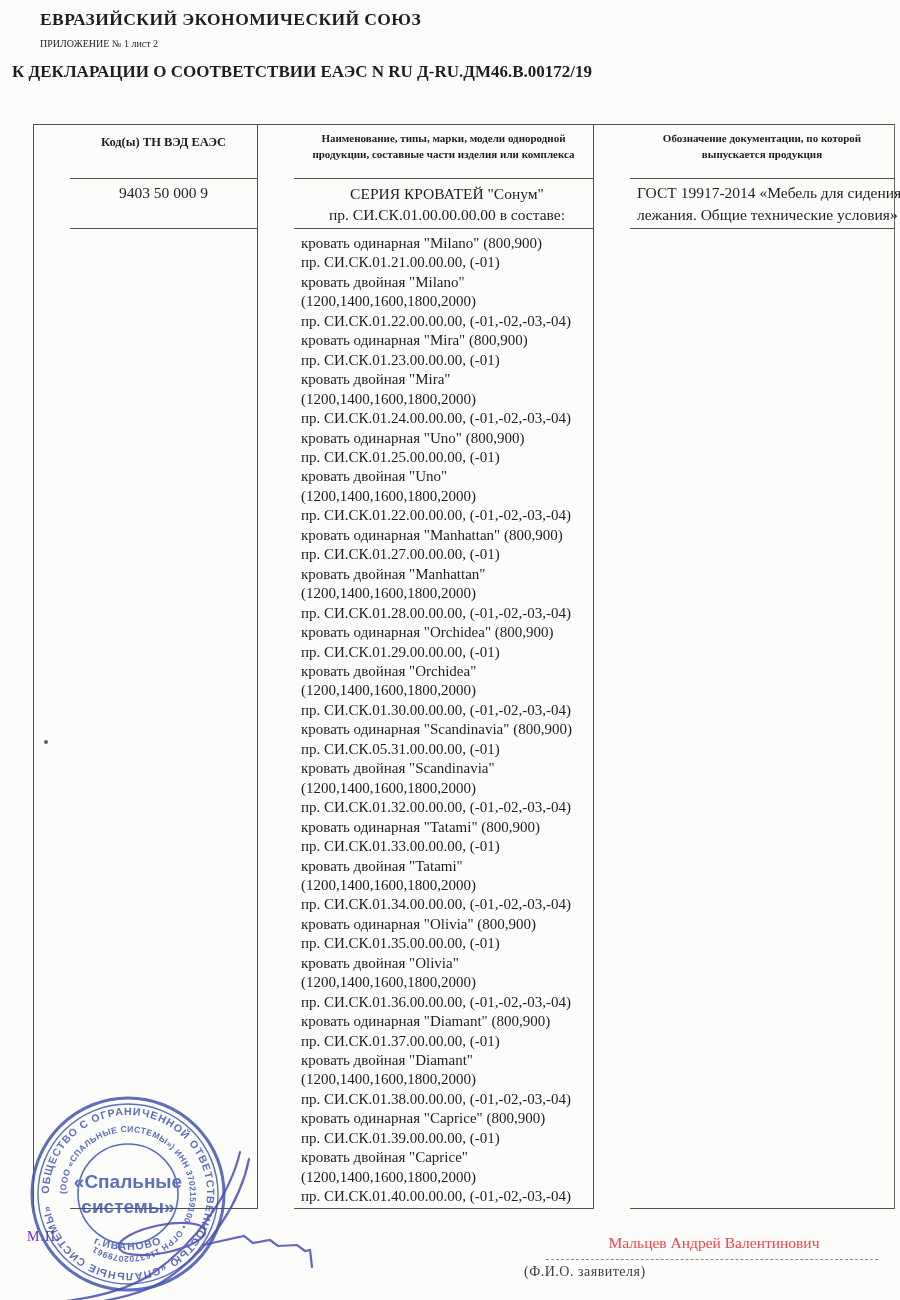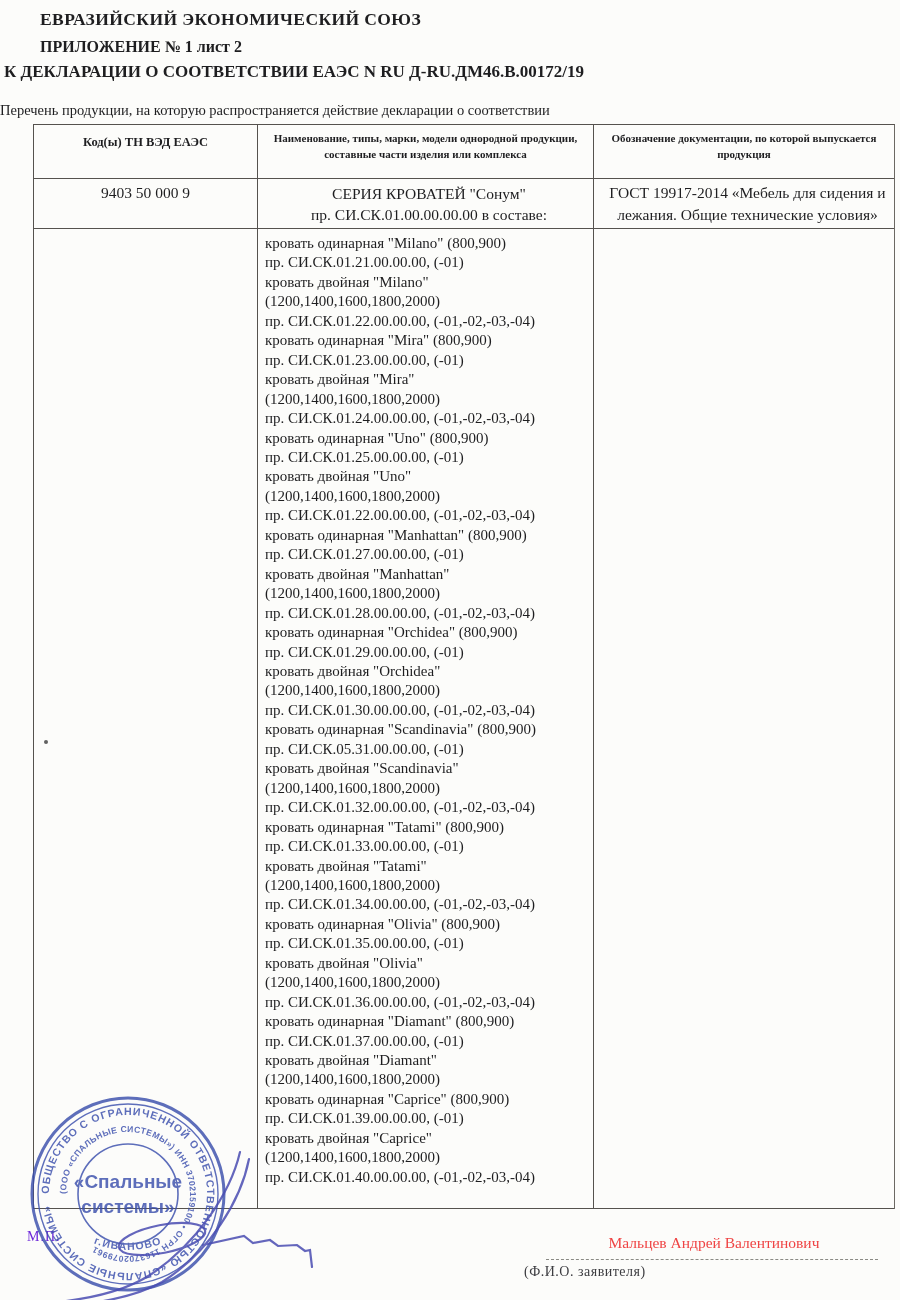--- a/index.html
+++ b/index.html
@@ -3,29 +3,29 @@
 <meta charset="utf-8">
 <style>
   html,body{margin:0;padding:0;background:#e8e8e8;}
   .page{
     position:relative;width:900px;height:1300px;margin:0 auto;
     background:#fcfcfa;color:#1e1e20;overflow:hidden;
     font-family:"Liberation Serif","DejaVu Serif",serif;
   }
   .t-center{text-align:left;}
   .title1{position:absolute;top:9px;left:40px;width:860px;font-size:17.5px;font-weight:bold;letter-spacing:.4px;}
-  .title2{position:absolute;top:38px;left:40px;width:860px;font-size:16px;font-weight:bold;}
-  .title3{position:absolute;top:62px;left:4px;width:755px;font-size:17px;font-weight:bold;}
+  .title2{position:absolute;top:38px;left:40px;width:860px;font-size:10px;font-weight:normal;}
+  .title3{position:absolute;top:62px;left:12px;width:755px;font-size:17px;font-weight:bold;}
   .caption{position:absolute;top:102px;left:0;width:900px;font-size:14.5px;}
   .tbl{
     position:absolute;left:33px;top:124px;width:860px;
     display:grid;grid-template-columns:224px 336px 300px;
     border-top:1.5px solid #55524e;border-left:1.5px solid #55524e;border-right:1px solid #6b6862;
   }
-  .cell{border-right:1.2px solid #55524e;border-bottom:1.5px solid #55524e;box-sizing:border-box;}
+  .cell{border-right:1.2px solid #55524e;border-bottom:1.5px solid #55524e;box-sizing:border-box;margin-left:36px;}
   .cell:nth-child(3n){border-right:none;}
   .hcell{font-weight:bold;font-size:11px;line-height:1.45;text-align:center;padding:6px 14px 4px;min-height:54px;}
   .hcell.first{font-size:12.5px;padding-top:8px;}
   .r1{min-height:50px;font-size:15.5px;text-align:center;}
   .r1 .code{padding:5px 6px;}
   .r1 .nline{padding-left:7px;line-height:21px;}
   .r1 .nline:first-child{padding-top:4px;}
   .r1 .dline{padding-left:7px;line-height:22px;white-space:nowrap;overflow:visible;}
   .r1 .dline:first-child{padding-top:3px;}
   .r2{height:980px;border-bottom:1.5px solid #55524e;}
@@ -40,21 +40,20 @@
   .signature{position:absolute;left:0;top:0;width:900px;height:1300px;pointer-events:none;}
 </style>
 </head>
 <body>
 
 <div class="page">
 
   <div class="title1 t-center">ЕВРАЗИЙСКИЙ ЭКОНОМИЧЕСКИЙ СОЮЗ</div>
   <div class="title2 t-center">ПРИЛОЖЕНИЕ № 1 лист 2</div>
   <div class="title3 t-center">К ДЕКЛАРАЦИИ О СООТВЕТСТВИИ ЕАЭС N RU Д-RU.ДМ46.В.00172/19</div>
-  <div class="caption t-center">Перечень продукции, на которую распространяется действие декларации о соответствии</div>
 
   <div class="tbl">
 
     <div class="cell hcell first">Код(ы) ТН ВЭД ЕАЭС</div>
     <div class="cell hcell">Наименование, типы, марки, модели однородной продукции, составные части изделия или комплекса</div>
     <div class="cell hcell">Обозначение документации, по которой выпускается продукция</div>
 
     <div class="cell r1">
       <div class="code">9403 50 000 9</div>
     </div>
@@ -107,20 +106,21 @@
           <div class="pline">пр. СИ.СК.01.34.00.00.00, (-01,-02,-03,-04)</div>
           <div class="pline">кровать одинарная "Olivia" (800,900)</div>
           <div class="pline">пр. СИ.СК.01.35.00.00.00, (-01)</div>
           <div class="pline">кровать двойная "Olivia"</div>
           <div class="pline">(1200,1400,1600,1800,2000)</div>
           <div class="pline">пр. СИ.СК.01.36.00.00.00, (-01,-02,-03,-04)</div>
           <div class="pline">кровать одинарная "Diamant" (800,900)</div>
           <div class="pline">пр. СИ.СК.01.37.00.00.00, (-01)</div>
           <div class="pline">кровать двойная "Diamant"</div>
           <div class="pline">(1200,1400,1600,1800,2000)</div>
+          <div class="pline">пр. СИ.СК.01.38.00.00.00, (-01,-02,-03,-04)</div>
           <div class="pline">кровать одинарная "Caprice" (800,900)</div>
           <div class="pline">пр. СИ.СК.01.39.00.00.00, (-01)</div>
           <div class="pline">кровать двойная "Caprice"</div>
           <div class="pline">(1200,1400,1600,1800,2000)</div>
           <div class="pline">пр. СИ.СК.01.40.00.00.00, (-01,-02,-03,-04)</div>
         </div>
     </div>
     <div class="cell r2"></div>
   </div>
 

